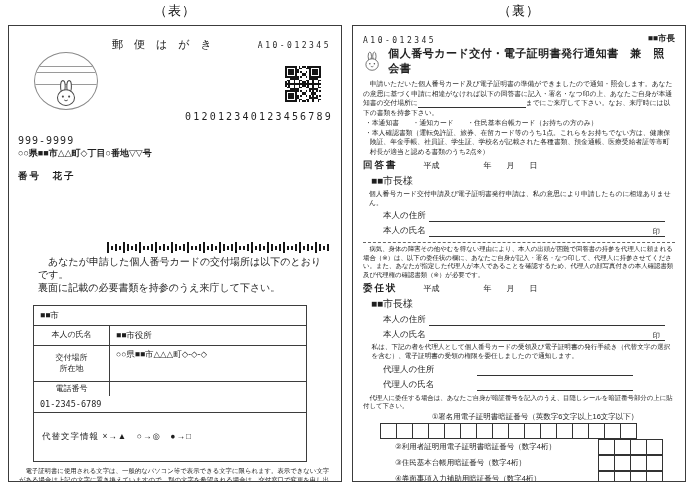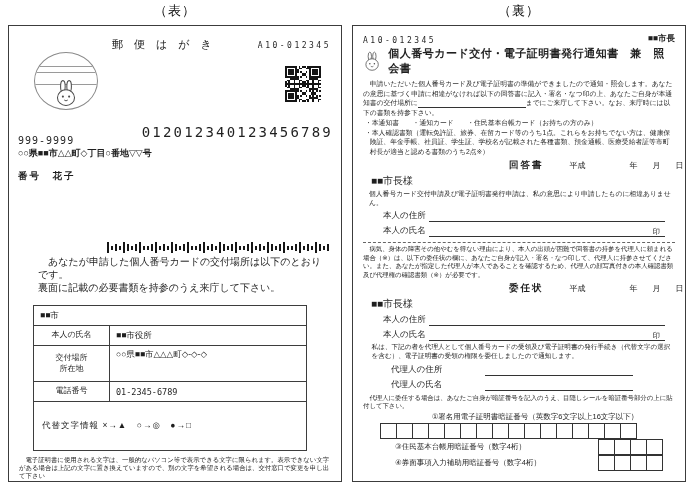--- a/index.html
+++ b/index.html
@@ -13,65 +13,65 @@
 
   
   .f-title{position:absolute;left:103px;top:11px;font-size:11px;letter-spacing:11px;color:#222;white-space:nowrap;}
   .f-code{position:absolute;right:10px;top:15px;font-size:8px;letter-spacing:2.5px;font-family:"DejaVu Sans Mono",monospace;}
   .postmark{position:absolute;left:25px;top:26px;width:62px;height:56px;border:1px solid #8a8a8a;border-radius:50%;overflow:hidden;}
   .postmark .pm-line{position:absolute;left:0;right:0;height:1px;background:#9a9a9a;}
   .pm-l1{top:13px;} .pm-l2{top:19px;} .pm-l3{top:31px;}
   .postmark svg{position:absolute;left:50%;transform:translateX(-50%);bottom:2px;}
   .qr{position:absolute;left:276px;top:40px;width:36px;height:36px;display:grid;grid-template-columns:repeat(21,1fr);grid-template-rows:repeat(21,1fr);}
   .qr i{display:block;} .qr i.q1{background:#151515;}
-  .f-qrnum{position:absolute;right:8px;top:98px;font-size:14px;letter-spacing:2.2px;font-family:"DejaVu Sans Mono",monospace;white-space:nowrap;}
+  .f-qrnum{position:absolute;right:8px;top:85px;font-size:10px;letter-spacing:2.2px;font-family:"DejaVu Sans Mono",monospace;white-space:nowrap;}
   .f-addr{position:absolute;left:9px;top:109px;}
   .f-zip{font-size:10px;letter-spacing:1px;font-family:"DejaVu Sans Mono",monospace;}
   .f-address{font-size:9px;font-weight:600;margin-top:1px;}
   .f-name{font-size:9.5px;font-weight:600;margin-top:10px;letter-spacing:2px;}
   .barcode{position:absolute;left:98px;top:216px;width:232px;height:11px;display:flex;align-items:center;gap:2.5px;overflow:hidden;}
   .barcode i{display:block;width:1.5px;background:#161616;flex:0 0 auto;}
   .front-flow{position:absolute;left:0;right:0;top:229px;padding:0 10px;}
   .f-notice{font-size:10px;font-weight:normal;line-height:1.3;margin-left:19px;}
   .f-notice .ind{text-indent:1em;}
   .f-table{margin:11px 0 0 14px;width:274px;border:1px solid #3d3d3d;box-sizing:border-box;}
   .f-row{display:flex;border-bottom:1px solid #3d3d3d;box-sizing:border-box;}
   .f-row:last-child{border-bottom:none;}
   .f-label{width:76px;border-right:1px solid #3d3d3d;display:flex;align-items:center;justify-content:center;text-align:center;font-size:8px;padding:2px;box-sizing:border-box;white-space:pre-line;line-height:1.3;}
   .f-value{flex:1;padding:3px 6px;font-size:8.5px;display:flex;align-items:center;}
   .f-value.vtop{align-items:flex-start;}
   .mono{font-family:"DejaVu Sans Mono",monospace;}
-  .r1{min-height:20px;} .r2{min-height:20px;} .r3{min-height:36px;} .r4{min-height:20px;}
+  .r1{min-height:20px;} .r2{min-height:20px;} .r3{min-height:36px;} .r4{min-height:20px;flex-direction:column;}
   .f-altrow{min-height:40px;display:flex;align-items:center;padding:4px 8px;font-size:8.5px;letter-spacing:1px;}
   .f-footnote{margin-top:5px;font-size:6.4px;line-height:1.28;text-indent:1em;color:#222;}
   .f-sender{margin-top:3px;border-top:1px dashed #777;padding-top:3px;}
   .f-sendername{font-size:8.5px;font-weight:600;}
   .f-senderaddr{font-size:9px;font-weight:600;}
 
   
   .back-pad{padding:7px 10px 0 10px;}
   .b-toprow{display:flex;justify-content:space-between;align-items:flex-end;}
   .b-code{font-size:8px;letter-spacing:2.5px;font-family:"DejaVu Sans Mono",monospace;}
   .b-mayor{font-size:8.5px;font-weight:bold;}
   .b-titlerow{display:flex;align-items:center;gap:7px;margin-top:1px;}
   .b-title{font-size:11px;font-weight:bold;letter-spacing:0.5px;}
   .b-intro{font-size:6.8px;line-height:1.4;margin:3px 0 0 0;text-indent:1em;}
   .blank{display:inline-block;width:108px;height:7px;border-bottom:1px solid #333;vertical-align:bottom;}
   .b-bullet{font-size:6.8px;line-height:1.35;margin:1px 0 0 2px;padding-left:0.7em;text-indent:-0.7em;}
   .b-daterow{display:flex;align-items:baseline;font-size:8px;margin-top:3px;white-space:nowrap;}
-  .dr-title{margin-left:146px;font-size:9.5px;font-weight:bold;letter-spacing:2px;}
+  .dr-title{font-size:9.5px;font-weight:bold;letter-spacing:2px;}
   .dr-era{margin-left:26px;}
   .dr-y{margin-left:44px;} .dr-m{margin-left:15px;} .dr-d{margin-left:15px;margin-right:6px;}
   .b-addressee{font-size:10px;font-weight:normal;margin:2px 0 0 8px;}
   .b-stmt{font-size:6.8px;margin:2px 0 0 6px;line-height:1.3;}
   .b-field{display:flex;align-items:flex-end;font-size:8.5px;margin:3px 10px 0 20px;}
   .b-field .field-line{flex:1;border-bottom:1px solid #333;margin-left:3px;text-align:right;font-size:7.5px;padding:0 5px 0 0;height:10px;box-sizing:border-box;}
   .b-proxy{border-top:1px dashed #666;margin-top:5px;padding-top:2px;font-size:6.4px;line-height:1.33;text-indent:1em;color:#222;}
   .b-poastmt{font-size:6.6px;line-height:1.3;margin:2px 0 0 2px;padding-left:1em;text-indent:-0em;}
-  .b-field.agent{margin-left:28px;margin-right:42px;gap:40px;}
+  .b-field.agent{margin-left:20px;margin-right:42px;gap:40px;}
   .b-pinnote{font-size:6.4px;line-height:1.3;margin-top:3px;text-indent:1em;}
   .pin1-label{font-size:7.5px;margin:2px 0 1px 32px;text-align:center;}
   .pin1-boxes{display:flex;margin-left:18px;}
   .pin-box{width:17px;height:16px;border:1px solid #333;margin-left:-1px;background:#fff;box-sizing:border-box;flex:0 0 auto;}
   .pin-small{display:flex;justify-content:space-between;align-items:center;margin:0 12px 0 32px;height:16px;}
   .pin-small .pin-label{font-size:7.5px;}
   .pin-small .pin-boxes{display:flex;}
   .pin-small + .pin-small{margin-top:0px;}
   .pin-small + .pin-small .pin-boxes{margin-top:-1px;}
   svg .st{stroke:#4a4a4a;fill:#fff;stroke-width:1;}
@@ -744,20 +744,29 @@
         <span class="pin-box"></span>
         <span class="pin-box"></span>
         <span class="pin-box"></span>
         <span class="pin-box"></span>
         <span class="pin-box"></span>
         <span class="pin-box"></span>
       </div>
 
     <div class="pin-right-rows">
       <div class="pin-small">
+        <span class="pin-label">②利用者証明用電子証明書暗証番号（数字4桁）</span>
+        <span class="pin-boxes">
+            <span class="pin-box"></span>
+            <span class="pin-box"></span>
+            <span class="pin-box"></span>
+            <span class="pin-box"></span>
+          </span>
+      </div>
+      <div class="pin-small">
         <span class="pin-label">③住民基本台帳用暗証番号（数字4桁）</span>
         <span class="pin-boxes">
             <span class="pin-box"></span>
             <span class="pin-box"></span>
             <span class="pin-box"></span>
             <span class="pin-box"></span>
           </span>
       </div>
       <div class="pin-small">
         <span class="pin-label">④券面事項入力補助用暗証番号（数字4桁）</span>

